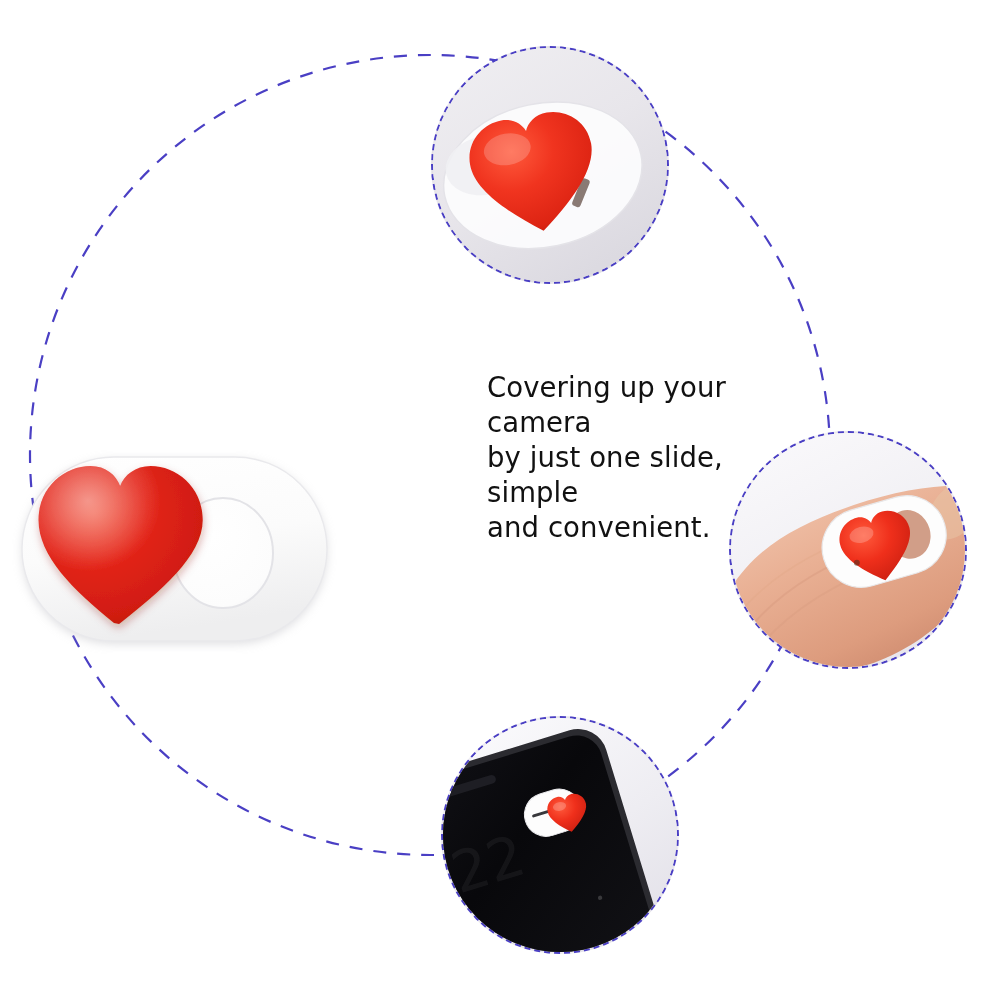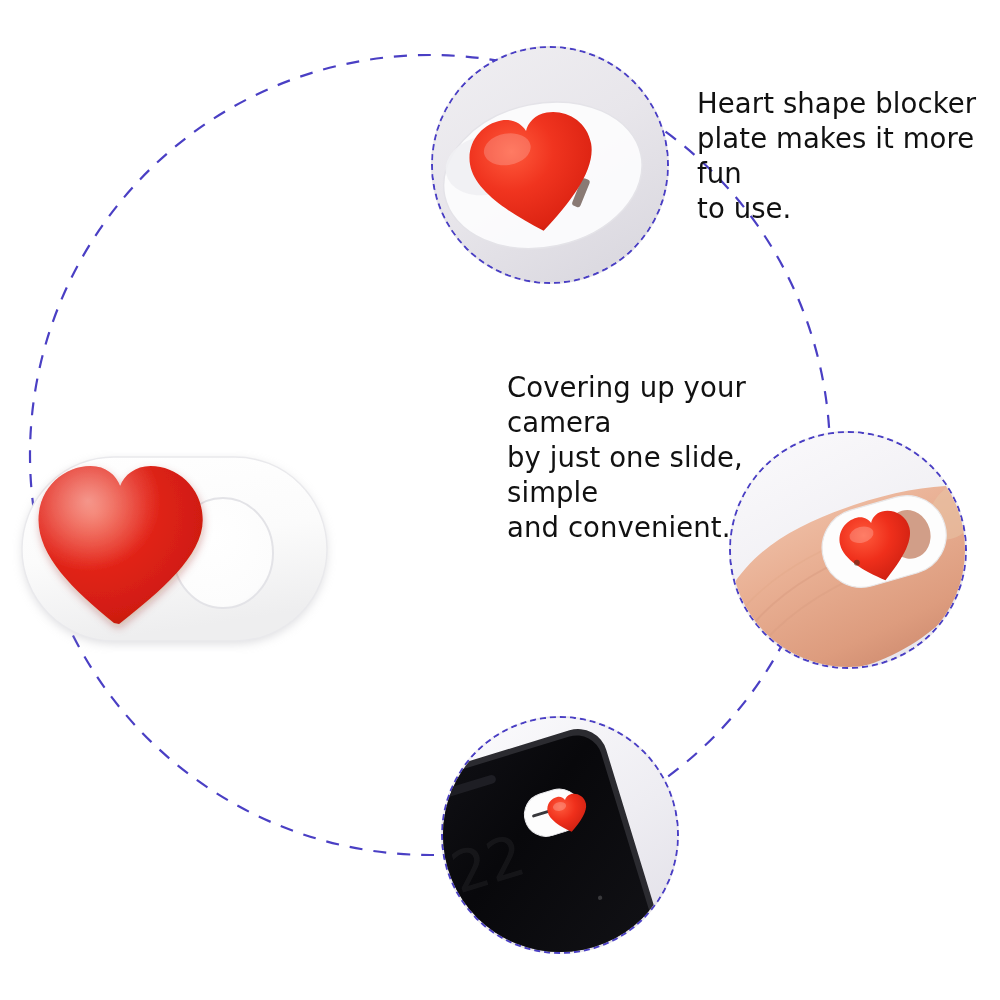--- a/index.html
+++ b/index.html
@@ -32,21 +32,21 @@
   .callout {
     position: absolute;
     color: #111111;
     font-size: 27.5px;
     line-height: 1.27;
     letter-spacing: 0.1px;
     white-space: pre-line;
     font-weight: 400;
   }
   #callout-top    { left: 697px; top: 86px;  width: 300px; }
-  #callout-mid    { left: 507px; top: 370px; width: 325px; }
+  #callout-mid    { left: 487px; top: 370px; width: 325px; }
   #callout-bottom { left: 699px; top: 843px; width: 300px; }
 
   
   .inset {
     position: absolute;
     border-radius: 50%;
     border: 2px dashed #4a3fc4;
     overflow: hidden;
     box-sizing: border-box;
   }
@@ -259,22 +259,19 @@
 
       <g transform="translate(105,74) rotate(-12 22 22) scale(0.34)">
         <path d="M64,124 C 32,100 6,74 6,50 C 6,27 25,13 43,13
                  C 54,13 61,20 64,27 C 67,20 75,13 86,13
                  C 104,13 123,27 123,50 C 123,74 96,100 64,124 Z" fill="url(#heartGradB)"></path>
         <ellipse cx="44" cy="42" rx="20" ry="13" fill="#ffffff" opacity="0.22"></ellipse>
       </g>
     </svg>
   </div>
 
-  <div class="callout" id="callout-top">Heart shape blocker
-plate makes it more fun
-to use.</div>
 
   <div class="callout" id="callout-mid"> Covering up your camera
 by just one slide, simple
 and convenient.</div>
 
 
 </div>
 
 </body></html>

